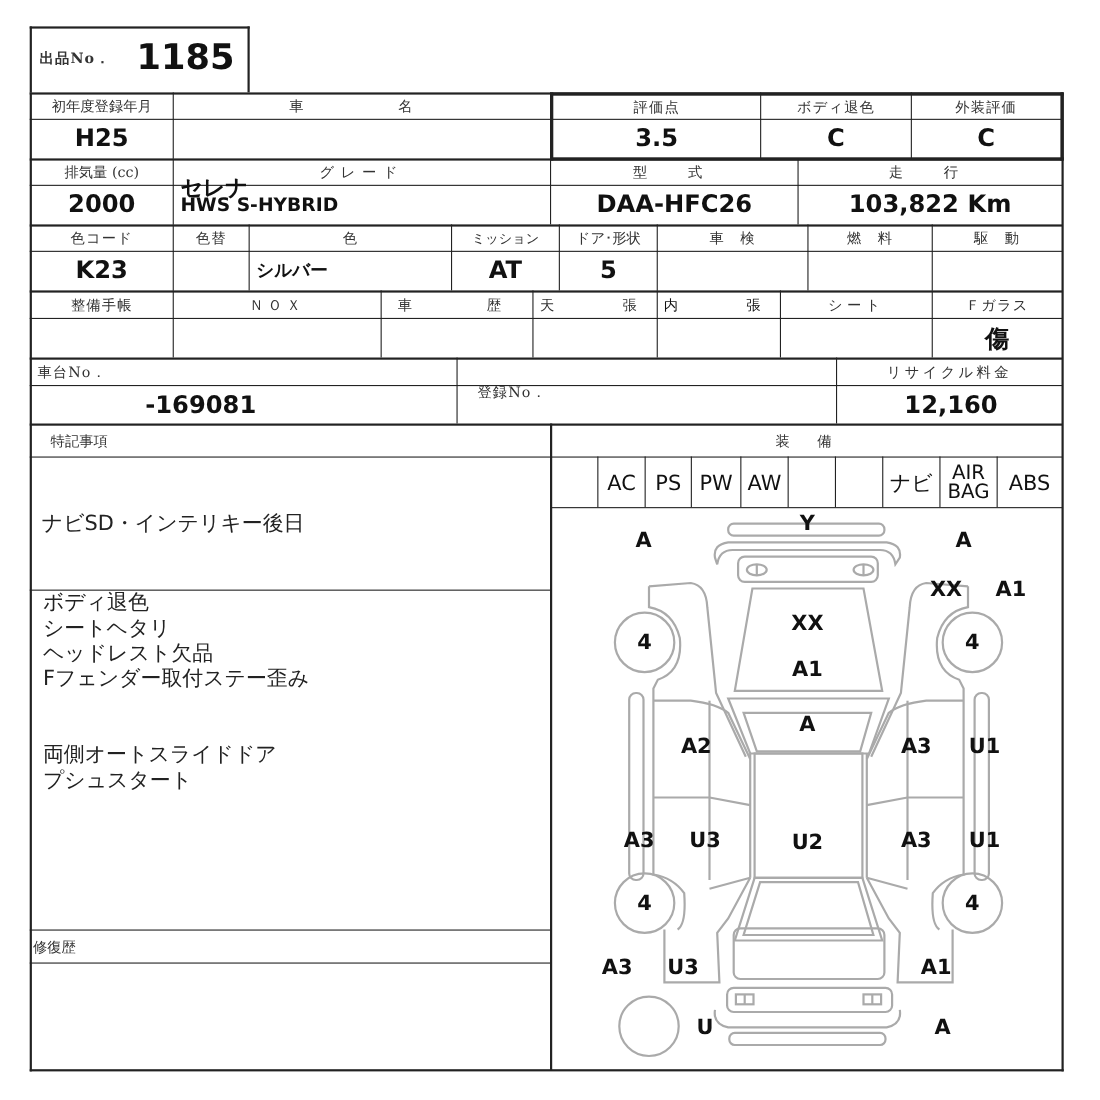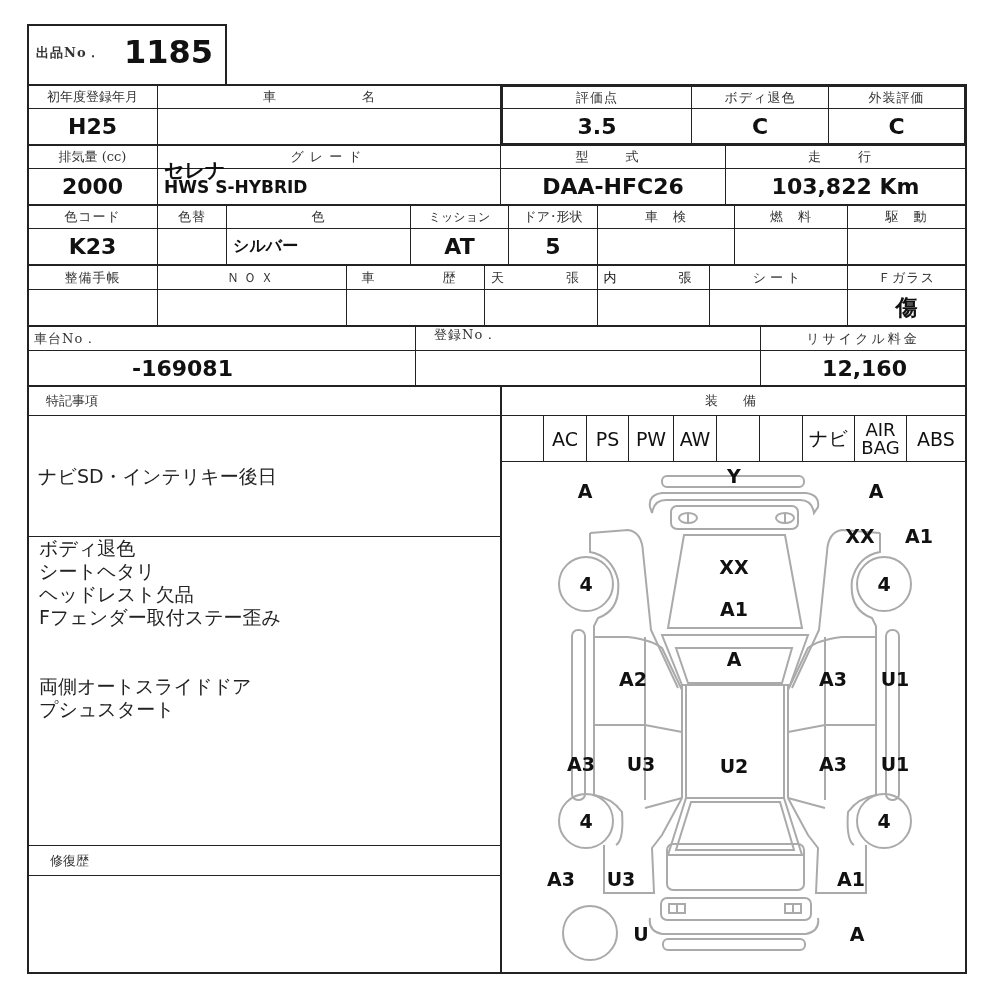--- a/index.html
+++ b/index.html
@@ -239,21 +239,21 @@
 <div class="cell" style="left:710px;top:290px;width:137px;height:35px;">
     <span class="val"></span>
   </div>
 <div class="cell" style="left:848px;top:290px;width:117px;height:35px;">
     <span class="val">傷</span>
   </div>
 
 <div class="cell left" style="left:28px;top:327px;width:387px;height:23px;">
     <span class="lbl">車台No．</span>
   </div>
-<div class="cell left" style="left:416px;top:323px;width:344px;height:23px;padding-left:18px;">
+<div class="cell left" style="left:416px;top:345px;width:344px;height:23px;padding-left:18px;">
     <span class="lbl">登録No．</span>
   </div>
 <div class="cell" style="left:761px;top:327px;width:204px;height:23px;">
     <span class="lbl" style="letter-spacing:3px;">リサイクル料金</span>
   </div>
 
 <div class="cell" style="left:28px;top:351px;width:387px;height:34px;justify-content:flex-start;padding-left:104px;">
     <span class="val">-169081</span>
   </div>
 <div class="cell" style="left:416px;top:351px;width:344px;height:34px;">
@@ -273,21 +273,21 @@
   <div class="note" style="height:23px;">ボディ退色</div>
   <div class="note" style="height:23px;">シートヘタリ</div>
   <div class="note" style="height:23px;">ヘッドレスト欠品</div>
   <div class="note" style="height:23px;">Fフェンダー取付ステー歪み</div>
   <div class="note" style="height:23px;"></div>
   <div class="note" style="height:23px;"></div>
   <div class="note" style="height:23px;">両側オートスライドドア</div>
   <div class="note" style="height:23px;">プシュスタート</div>
 </div>
 
-<div class="cell left" style="left:28px;top:846px;width:472px;height:29px;padding-left:22px;">
+<div class="cell left" style="left:28px;top:846px;width:472px;height:29px;padding-left:2px;">
     <span class="lbl" style="letter-spacing:0;">修復歴</span>
   </div>
 <div class="cell left" style="left:28px;top:876px;width:472px;height:96px;">
     <span class="note"></span>
   </div>
 
 <div class="cell" style="left:502px;top:387px;width:463px;height:28px;">
     <span class="lbl" style="letter-spacing:6px;">装　備</span>
   </div>
 <div class="cell" style="left:502px;top:416px;width:41px;height:45px;">

